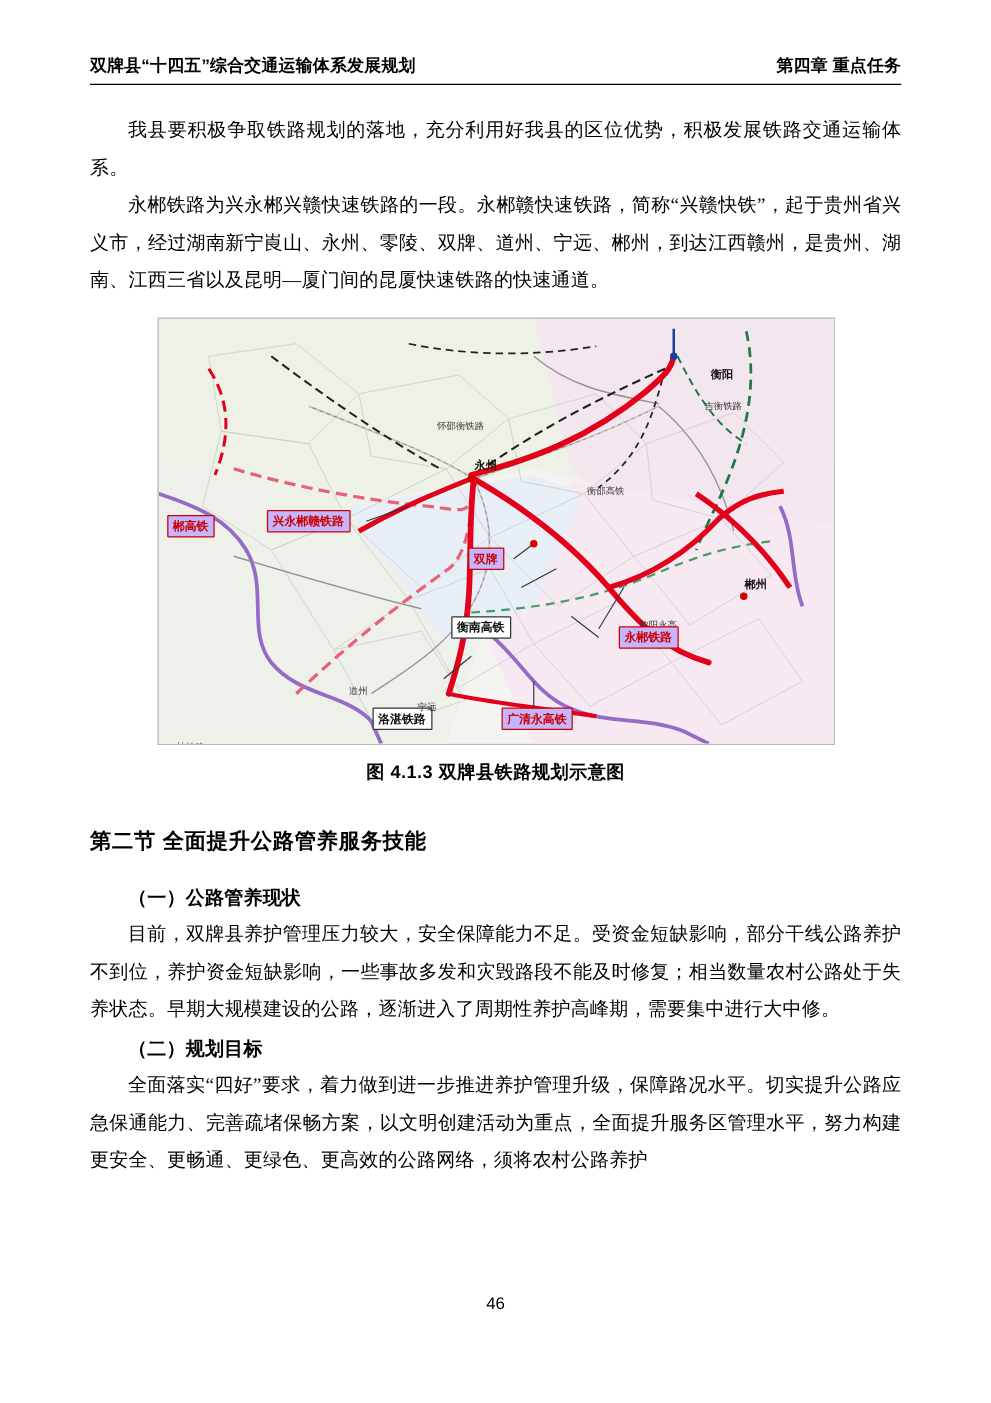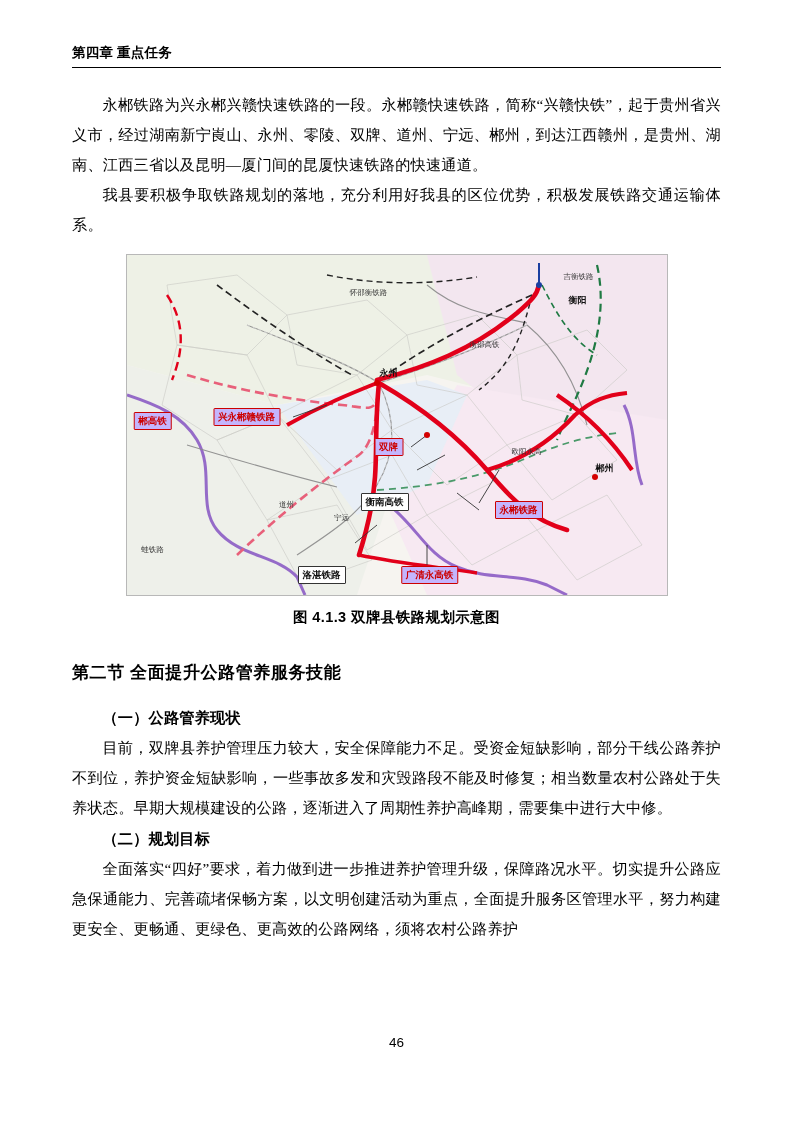--- a/index.html
+++ b/index.html
@@ -99,20 +99,21 @@
   .map svg { display: block; }
   .maplbl {
     position: absolute;
     font-family: "Liberation Sans", "DejaVu Sans", sans-serif;
     white-space: nowrap;
     transform: translate(-50%, -50%);
   }
   .lbl-plain {
     font-size: 7.5px;
     color: #333;
+    margin-top: 48px;
   }
   .lbl-city {
     font-size: 9px;
     color: #111;
     font-weight: bold;
   }
   .lbl-box-red {
     font-size: 9.5px;
     font-weight: bold;
     color: #cc0000;
@@ -147,26 +148,27 @@
     border-radius: 50%;
     transform: translate(-50%, -50%);
   }
 </style>
 </head>
 <body>
 
 <div class="page">
 
   <div class="header">
+    <span>双牌县“十四五”综合交通运输体系发展规划</span>
     <span>第四章  重点任务</span>
   </div>
   <div class="header-rule"></div>
 
+  <p class="body">我县要积极争取铁路规划的落地，充分利用好我县的区位优势，积极发展铁路交通运输体系。</p>
   <p class="body">永郴铁路为兴永郴兴赣快速铁路的一段。永郴赣快速铁路，简称“兴赣快铁”，起于贵州省兴义市，经过湖南新宁崀山、永州、零陵、双牌、道州、宁远、郴州，到达江西赣州，是贵州、湖南、江西三省以及昆明—厦门间的昆厦快速铁路的快速通道。</p>
-  <p class="body">我县要积极争取铁路规划的落地，充分利用好我县的区位优势，积极发展铁路交通运输体系。</p>
 
   <div class="figure-wrap">
     <div class="map">
       <svg width="540" height="340" viewBox="0 0 540 340">
 
         <rect x="0" y="0" width="540" height="340" fill="#f6f4f0"></rect>
         <path d="M0,0 L540,0 L540,120 L420,150 L300,120 L150,150 L0,110 Z" fill="#eef1e6"></path>
         <path d="M300,0 L540,0 L540,170 L420,190 L330,120 Z" fill="#f3e6ef"></path>
         <path d="M330,130 L540,165 L540,340 L300,340 L260,250 Z" fill="#f7e9f2"></path>
         <path d="M0,110 L150,150 L260,250 L230,340 L0,340 Z" fill="#eef0ea"></path>

